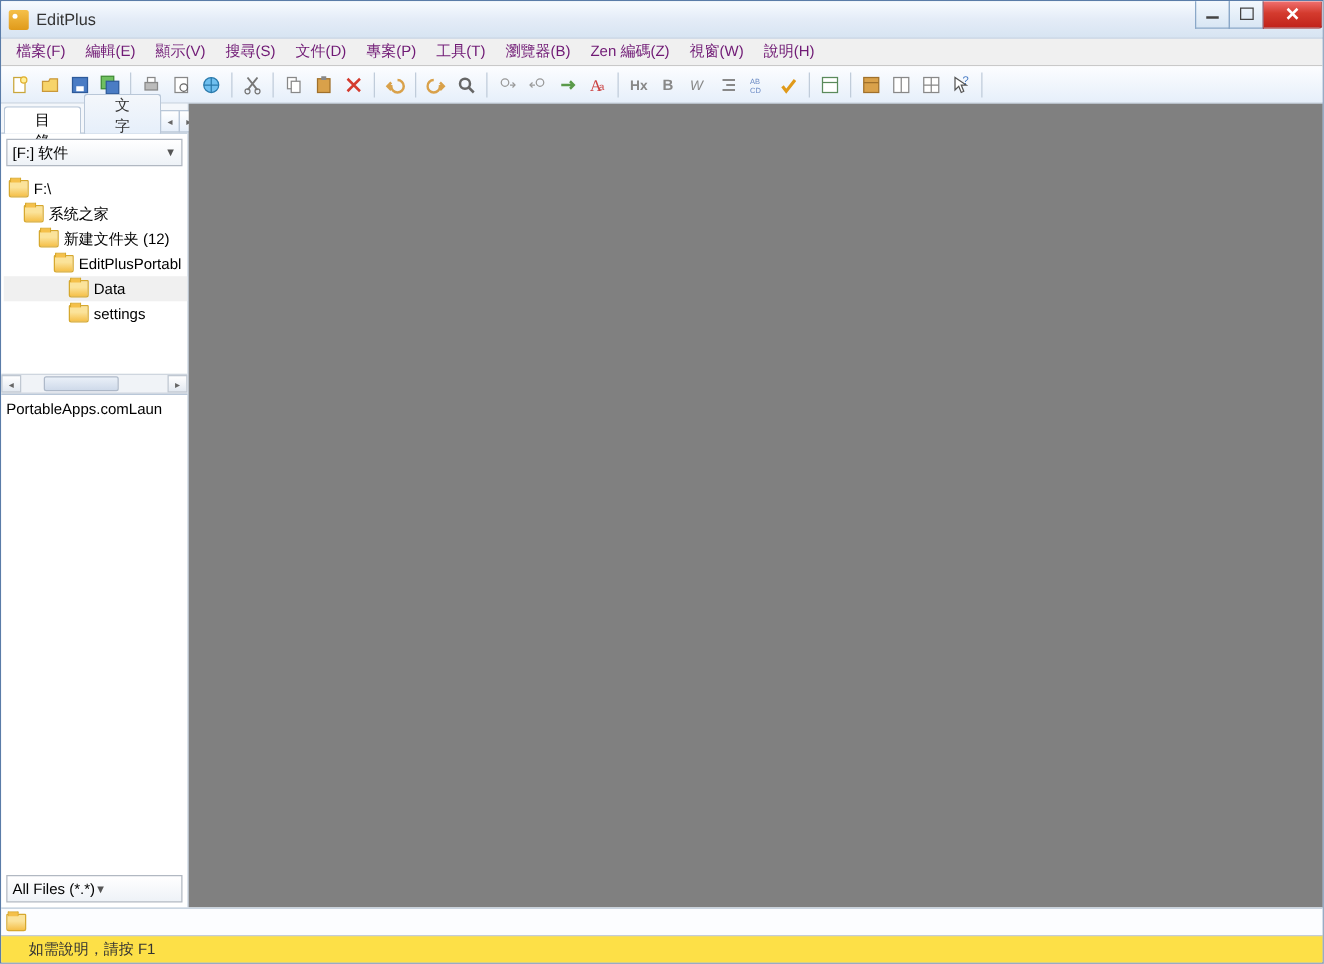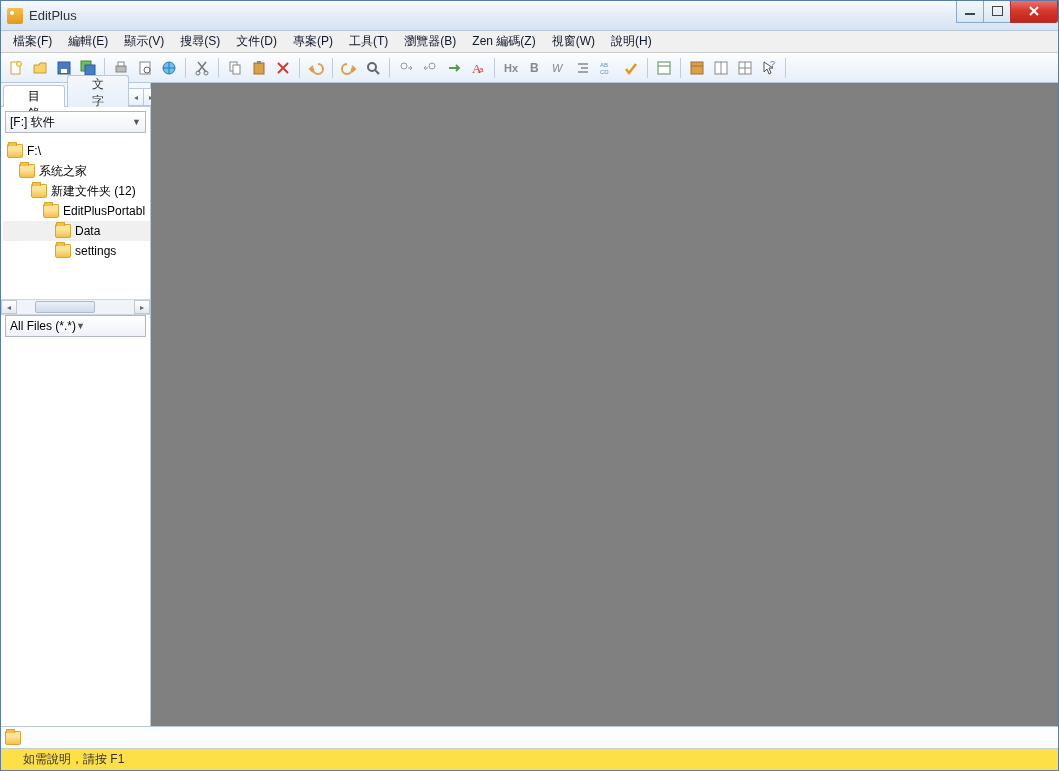--- a/index.html
+++ b/index.html
@@ -51,21 +51,21 @@
     background: linear-gradient(#f07070,#d43b2e 45%,#c1221a);
     border-bottom-right-radius:3px;
   }
   .win-btn.min::before { content:""; width:10px;height:2px;background:#444;margin-top:6px;}
   .win-btn.max::before { content:""; width:9px;height:8px;border:1.5px solid #444;}
   .win-btn.close svg { width:12px;height:12px; }
   
   .menubar {
     height:22px; background:#f0f0f0; border-bottom:1px solid #c9c9c9;
     display:flex; align-items:center; padding-left:4px; gap:0;
-    font-size:12px; color:#0f172a;
+    font-size:12px; color:#701a75;
   }
   .menubar span { padding:2px 8px; cursor:default; }
   
   .toolbar {
     height:30px; background:linear-gradient(#fcfdff,#e6effa);
     border-bottom:1px solid #b9c7d8; display:flex; align-items:center;
     padding:0 4px; gap:2px;
   }
   .tb-btn {
     width:22px; height:22px;
@@ -433,20 +433,23 @@
             <span>settings</span>
           </div>
         </div>
       <div class="tree-scroll">
         <div class="sb-btn">◂</div>
         <div class="track">
             <div class="thumb"></div>
           </div>
         <div class="sb-btn">▸</div>
       </div>
+      <div class="filelist">
+        <div>PortableApps.comLaun</div>
+      </div>
       <div class="filter">
         <span>All Files (*.*)</span>
         <span class="caret">▼</span>
       </div>
     </div>
     <div class="editor"></div>
   </div>
 
   <div class="pathbar">
     <div class="foldicon"></div>

